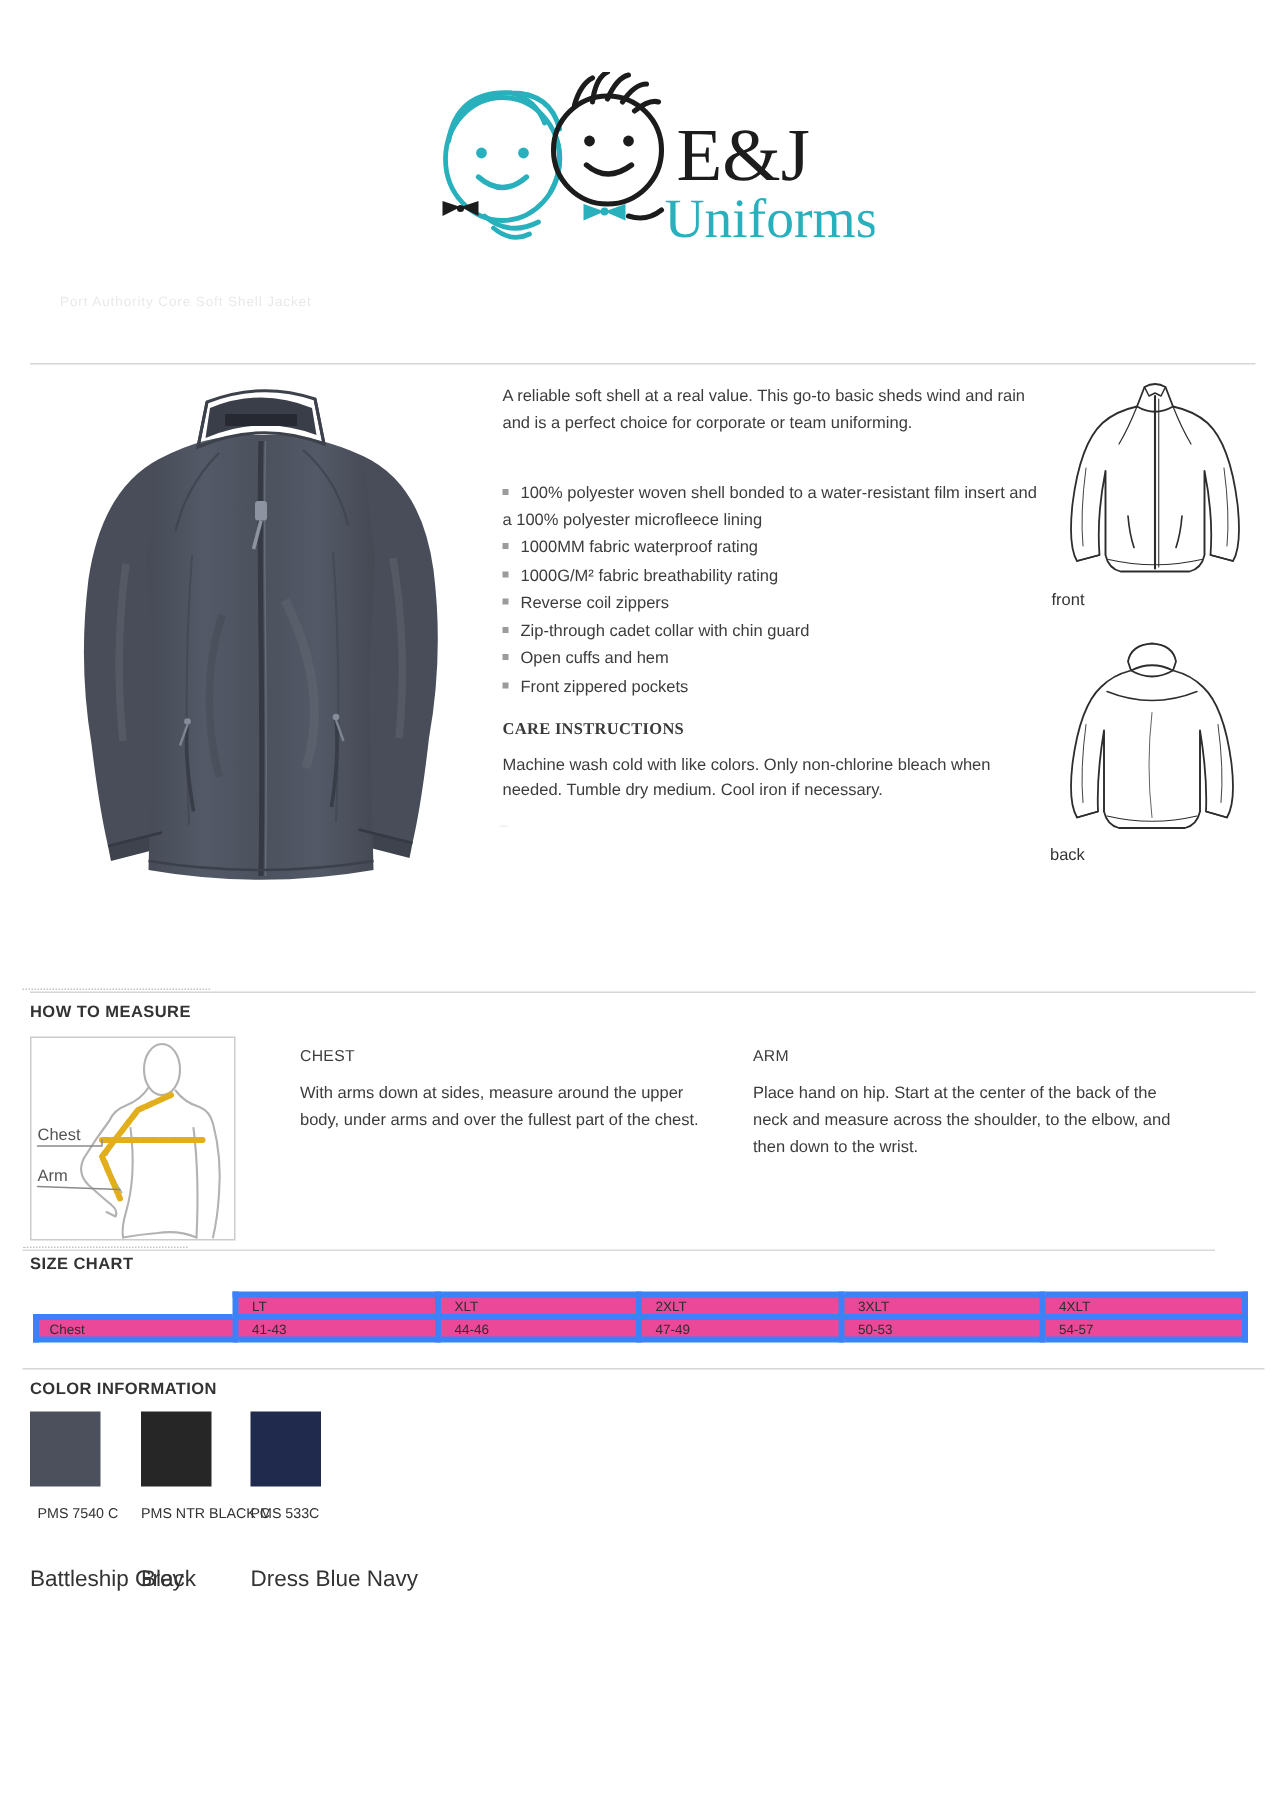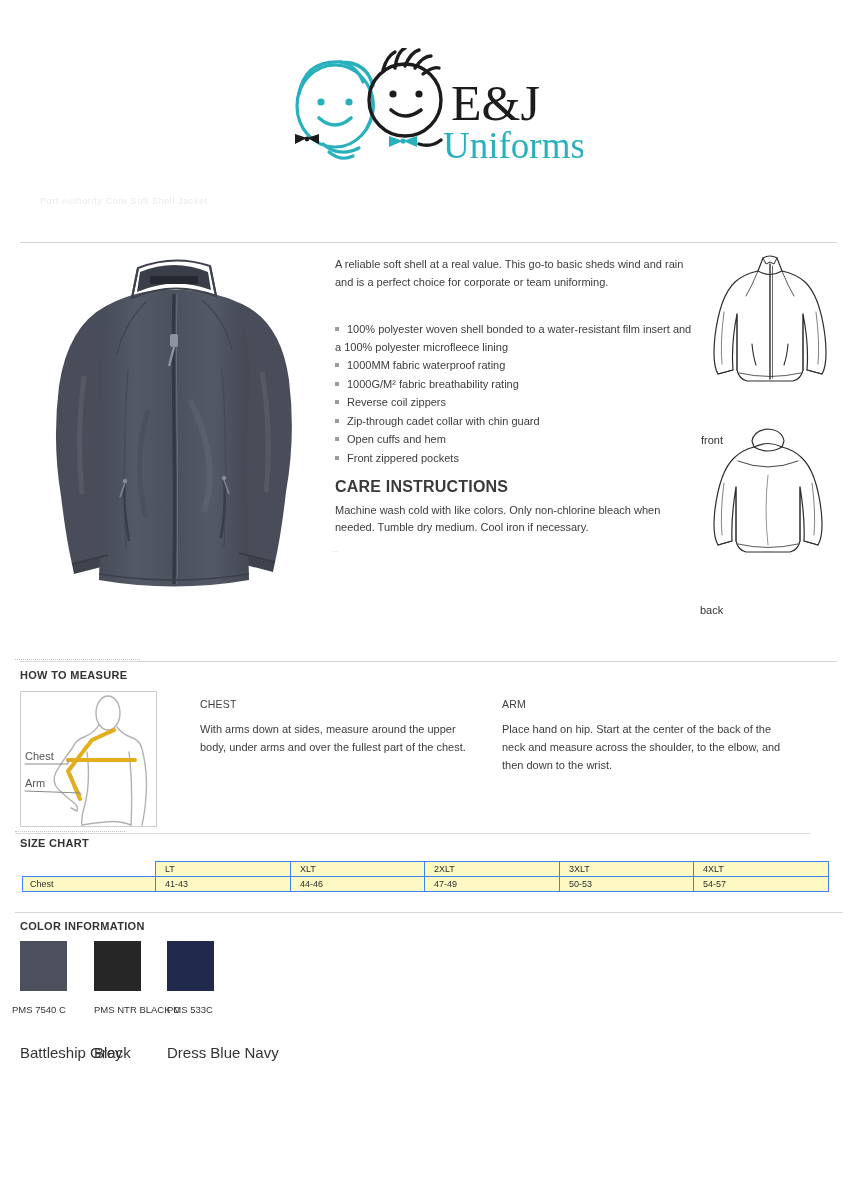--- a/index.html
+++ b/index.html
@@ -20,37 +20,37 @@
     position:absolute; left:40px; top:196px; font-size:9px; letter-spacing:0.6px;
     color:rgba(130,130,140,0.18); white-space:nowrap;
   }
 
   
   .desc-col { position:absolute; left:335px; top:256px; width:362px; font-size:11px; line-height:17.5px; color:#3c3c3c; }
   .desc-col p.lead { margin-bottom:30px; }
   .feature-list { list-style:none; margin-top:0; }
   .feature-list li { margin-bottom:1px; }
   .sq-bullet { display:inline-block; width:4px; height:4px; background:#9b9b9b; margin-right:8px; vertical-align:2px; }
-  .care-heading { margin-top:11px; font-weight:bold; font-size:16px; color:#3a3a3a; letter-spacing:0.2px; margin-bottom:6px; }
+  .care-heading { margin-top:11px; font-weight:bold; font-size:11px; color:#3a3a3a; letter-spacing:0.2px; margin-bottom:6px;font-family:Liberation Serif, serif; }
   .faint-dash { position:absolute; left:333px; top:545px; color:rgba(160,175,175,0.25); font-size:10px; }
 
   
-  .sketch-label { position:absolute; font-size:11px; color:#333;margin-top:40px; }
+  .sketch-label { position:absolute; font-size:11px; color:#333; }
 
   
   .sec-heading { position:absolute; font-size:11px; font-weight:bold; color:#333; letter-spacing:0.3px; }
 
   
   .measure-box { position:absolute; left:20px; top:691px; width:137px; height:136px; border:1px solid #cccccc; background:#fff; }
   .htm-col { position:absolute; top:695px; font-size:11px; line-height:18px; color:#3c3c3c; }
   .htm-col .htm-h { font-size:10.5px; color:#3d3d3d; margin-bottom:7px; letter-spacing:0.2px; }
 
   
   .size-table { position:absolute; left:22px; top:861px; border-collapse:collapse; table-layout:fixed; width:806px; font-size:9px; color:#2e2e2e; }
-  .size-table td { border:1px solid #3b82f6; height:15px; padding:0 0 0 9px; vertical-align:middle; background:#fef9c3; }
+  .size-table td { border:4px solid #3b82f6; height:15px; padding:0 0 0 9px; vertical-align:middle; background:#ec4899; }
   .size-table td.no-border { border:none; background:transparent; }
   .size-table tr.data-row td:first-child { padding-left:7px; }
 
   
   .swatch { position:absolute; top:941px; width:47px; height:50px; }
   .swatch-name { position:absolute; top:1044px; font-size:15px; color:#333; white-space:nowrap; }
   .swatch-pms  { position:absolute; top:1004px; font-size:9.5px; color:#333; white-space:nowrap; }
 </style>
 </head>
 <body>
@@ -301,17 +301,17 @@
   <div class="sec-heading" style="left:20px; top:920px;">COLOR INFORMATION</div>
 
   <div class="swatch" style="left: 20px; background-color: rgb(75, 80, 92);"></div>
   <div class="swatch" style="left: 94px; background-color: rgb(38, 38, 38);"></div>
   <div class="swatch" style="left: 167px; background-color: rgb(31, 42, 77);"></div>
 
   <div class="swatch-name" style="left:20px;">Battleship Grey</div>
   <div class="swatch-name" style="left:94px;">Black</div>
   <div class="swatch-name" style="left:167px;">Dress Blue Navy</div>
 
-  <div class="swatch-pms" style="left:12px;">PMS 7540 C</div>
+  <div class="swatch-pms" style="left:25px;">PMS 7540 C</div>
   <div class="swatch-pms" style="left:94px;">PMS NTR BLACK C</div>
   <div class="swatch-pms" style="left:167px;">PMS 533C</div>
 
 </div>
 
 </body></html>

